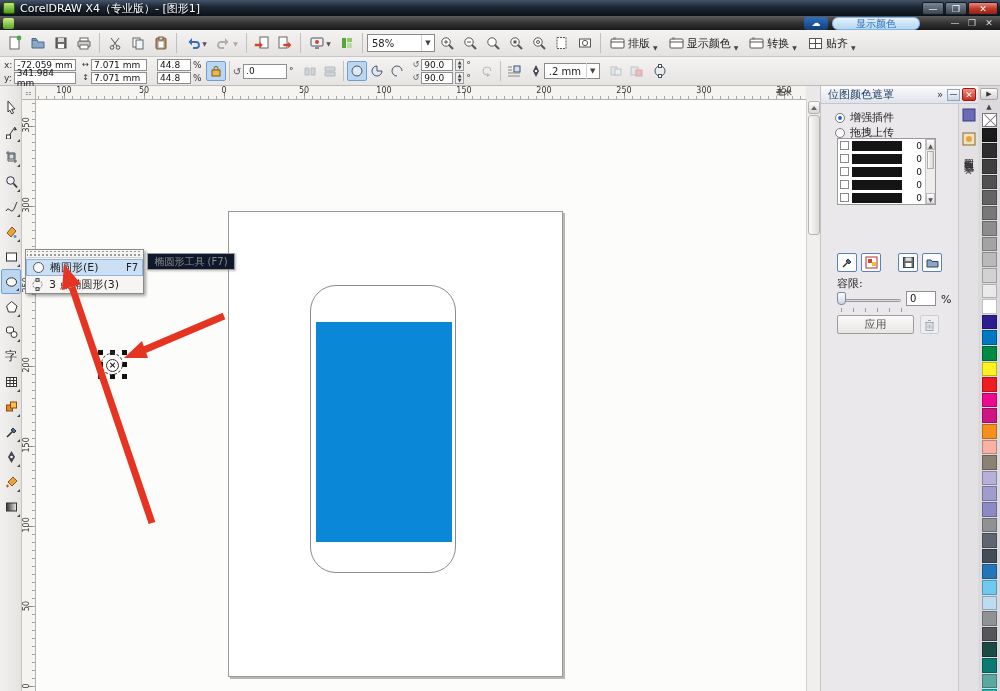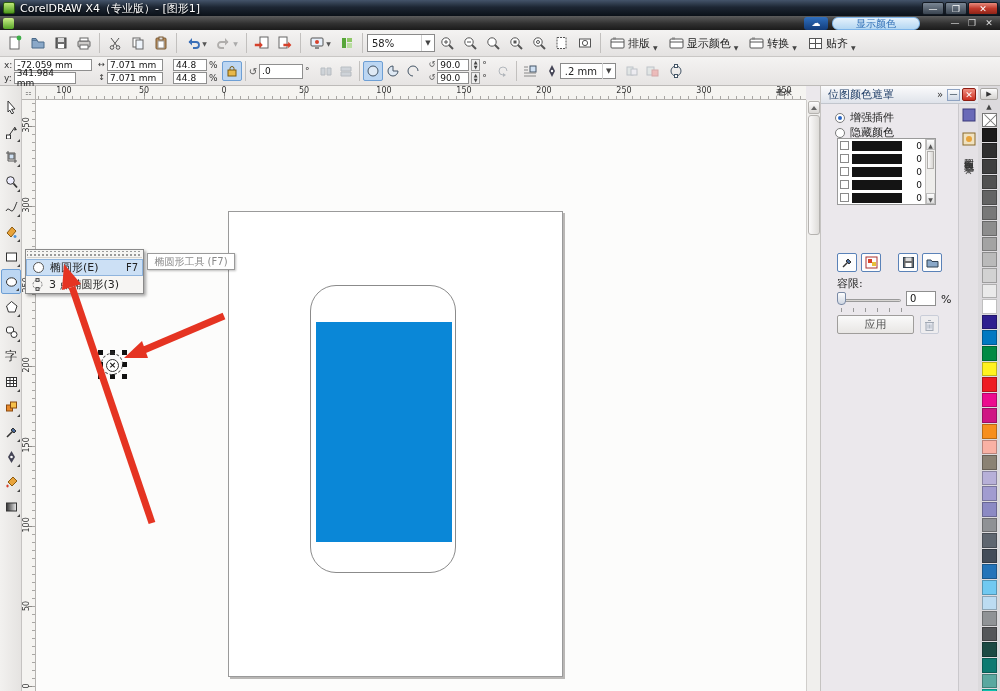--- a/index.html
+++ b/index.html
@@ -82,21 +82,21 @@
   .vs-arrow:after { content:""; border-left:3px solid transparent; border-right:3px solid transparent; border-bottom:4px solid #666; }
   .vs-thumb { width:12px; height:120px; margin:1px; background:linear-gradient(to right,#fbfafa,#dedcd9); border:1px solid #b5b3b0; border-radius:3px; }
 
   
   .flyout { left:25px; top:249px; width:119px; background:#f6f5f3; border:1px solid #8a8a8a; box-shadow:2px 2px 3px rgba(0,0,0,.35); }
   .grip { height:7px; border-bottom:1px solid #d5d3d0; background-image:radial-gradient(#9a9a9a 35%,transparent 40%); background-size:4px 4px; background-position:2px 2px; margin:1px; }
   .fly-item { height:17px; display:flex; align-items:center; gap:5px; padding:0 4px; font-size:11px; color:#222; }
   .fly-item.hl { background:#cce0f5; border:1px solid #8fb4dd; }
   .fly-ico { width:14px; height:14px; display:flex; align-items:center; justify-content:center; }
   .fly-sc { margin-left:auto; font-size:10px; }
-  .tooltip { left:147px; top:253px; width:88px; height:17px; background:#ffffff; border:1px solid #9a9a9a; box-shadow:1px 1px 2px rgba(0,0,0,.25); font-size:10px; color:#8a8a8a; display:flex; align-items:center; justify-content:center; }
+  .tooltip { left:147px; top:253px; width:88px; height:17px; background:#0f172a; border:1px solid #9a9a9a; box-shadow:1px 1px 2px rgba(0,0,0,.25); font-size:10px; color:#8a8a8a; display:flex; align-items:center; justify-content:center; }
 
   
   .docker { left:820px; top:86px; width:138px; height:605px; background:#ebe8ec; border-left:1px solid #c5c3c1; }
   .dk-title { position:absolute; left:0; top:0; width:158px; height:18px; background:linear-gradient(#fbfbfc,#dfe3ea); border-bottom:1px solid #c2c6cd; display:flex; align-items:center; padding:0 3px 0 7px; color:#1f3d66; }
   .dk-title .t { font-size:11px; }
   .dk-chev { margin-left:auto; font-size:10px; color:#333; }
   .dk-min { width:13px; height:12px; margin-left:4px; background:linear-gradient(#fdfdfd,#cdd6e4); border:1px solid #8fa3c2; font-size:8px; line-height:10px; text-align:center; color:#234; }
   .dk-close { width:14px; height:13px; margin-left:2px; background:linear-gradient(#f08f82,#cc2e20); border:1px solid #8e1d12; color:#fff; font-size:9px; line-height:12px; text-align:center; border-radius:2px; }
   .radio { display:flex; align-items:center; gap:5px; font-size:11px; color:#222; }
   .rdot { width:10px; height:10px; border:1px solid #7a7a7a; border-radius:50%; background:#fff; position:relative; }
@@ -338,21 +338,21 @@
       </svg>
     <span>贴齐</span>
       <span class="dd2">▼</span>
   </div>
 </div>
 
 <div class="abs propbar">
   <div class="pb-col">
     <div class="pb-row">
         <span class="pb-lbl">x:</span>
-        <span class="pb-input" style="width:78px">-72.059 mm</span>
+        <span class="pb-input" style="width:62px">-72.059 mm</span>
       </div>
     <div class="pb-row">
         <span class="pb-lbl">y:</span>
         <span class="pb-input" style="width:62px">341.984 mm</span>
       </div>
   </div>
   <div class="pb-col" style="margin-left:6px">
     <div class="pb-row">
         <span style="font-size:8px">↔</span>
         <span class="pb-input" style="width:56px">7.071 mm</span>
@@ -714,21 +714,21 @@
     <span class="dk-chev">»</span>
     <span class="dk-min">—</span>
     <span class="dk-close">✕</span>
   </div>
   <div class="radio abs" style="left:14px;top:24px">
     <span class="rdot on"></span>
     <span>增强插件</span>
   </div>
   <div class="radio abs" style="left:14px;top:39px">
     <span class="rdot"></span>
-    <span>隐藏颜色</span>
+    <span>拖拽上传</span>
   </div>
   <div class="masklist">
     <div class="mrows">
 
         <div class="mrow">
           <span class="mchk"></span>
           <span class="mswatch" style="background: rgb(20, 20, 20);"></span>
           <span class="mval">0</span>
         </div>
 

